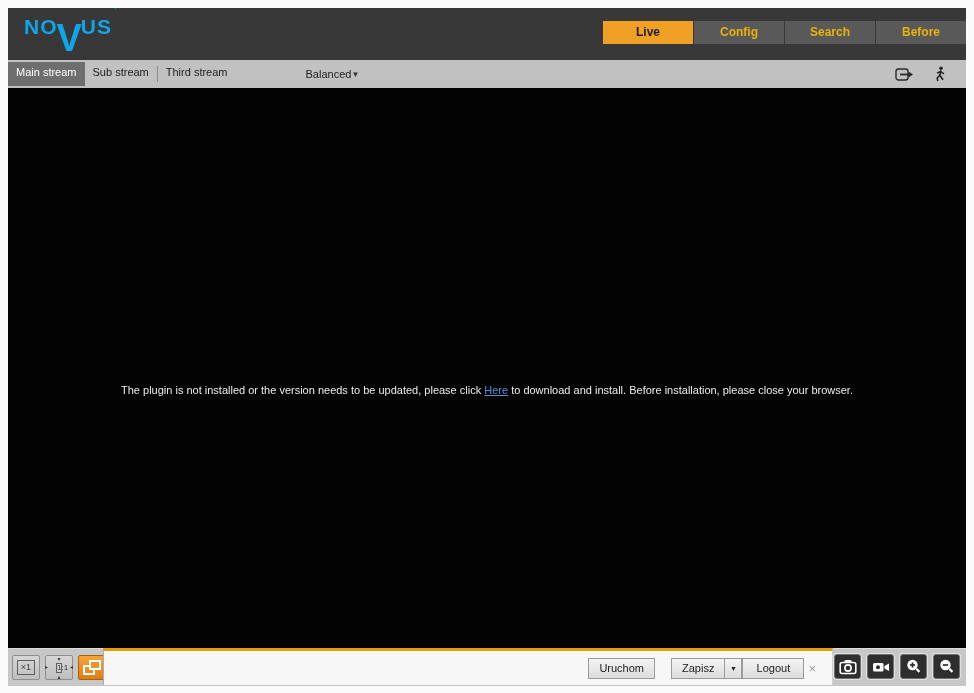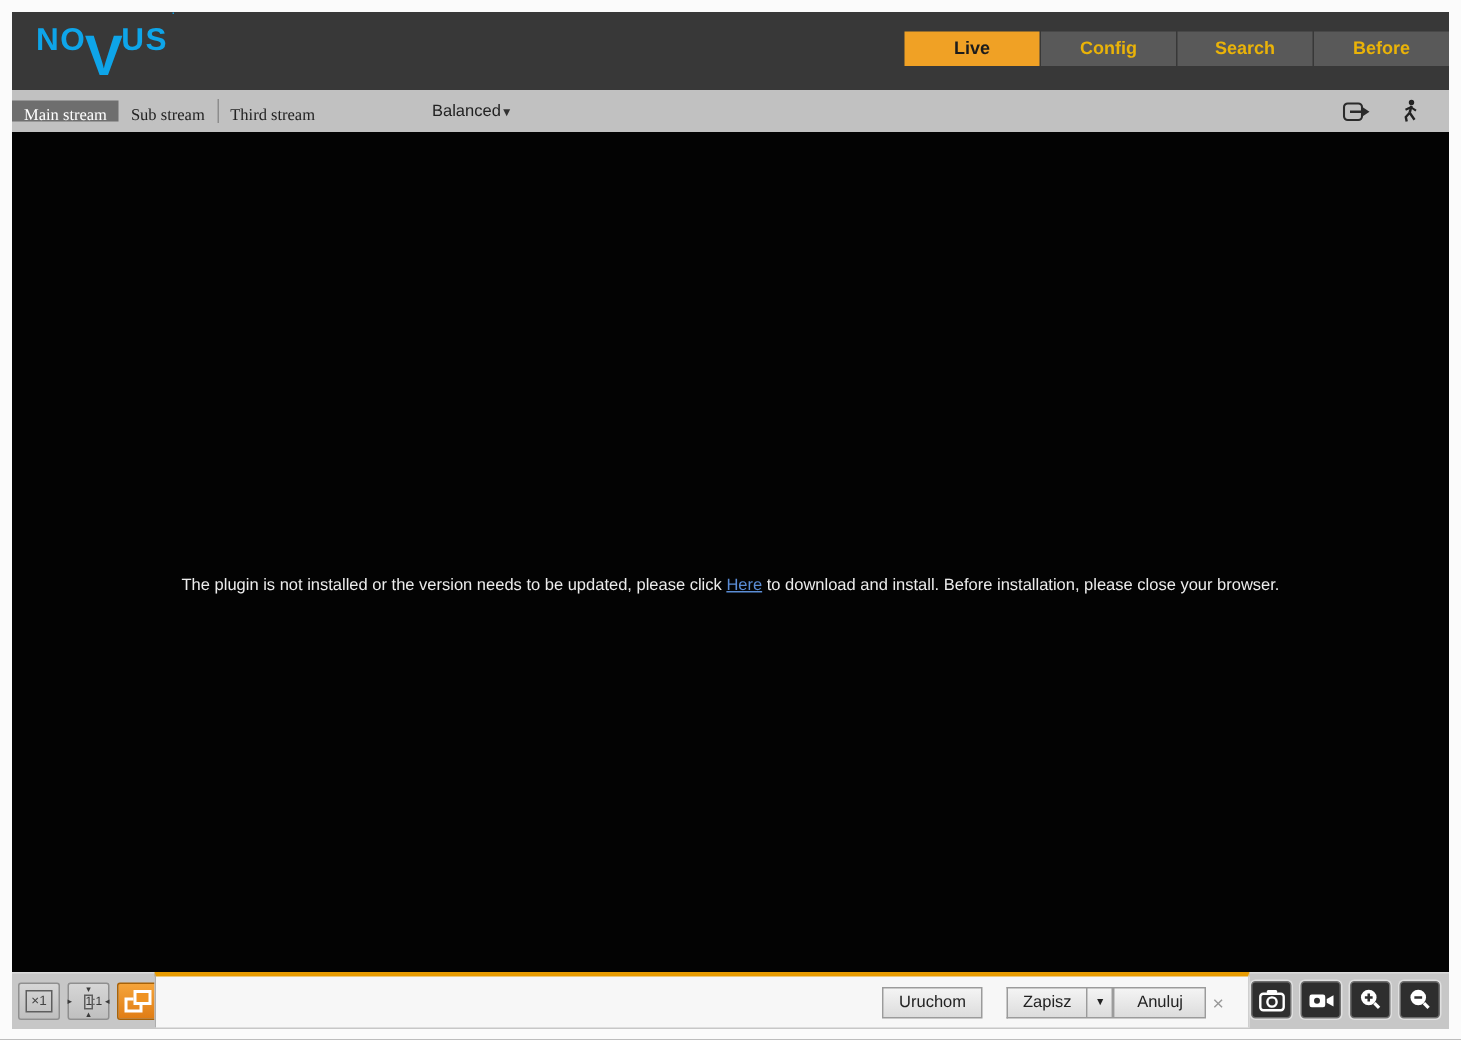--- a/index.html
+++ b/index.html
@@ -11,21 +11,21 @@
   .logo { position:absolute; left:16px; top:8px; color:#0ea5e9; display:flex; align-items:flex-start; line-height:1; cursor:default; }
   .logo .lg-sm { font-size:21px; font-weight:bold; letter-spacing:1px; }
   .logo .lg-big { font-size:38px; font-weight:bold; margin:0 -1px; position:relative; top:3px; }
   .logo .lg-reg { font-size:9px; position:relative; top:-12px; left:2px; }
   .tabs { position:absolute; right:0; bottom:16px; display:flex; }
   .tab { width:90px; height:23px; line-height:23px; text-align:center; font-size:12px; font-weight:bold; color:#eab308; background:#595959; margin-left:1px; cursor:pointer; }
   .tab.active { background:#f0a125; color:#1c1c1c; }
 
   
   .toolbar { position:relative; height:28px; background:#c1c1c1; display:flex; align-items:center; font-size:11px; color:#222; }
-  .stream-tab { padding:0 8px; height:14px; line-height:20px; cursor:pointer; white-space:nowrap;font-family:Liberation Serif, serif; }
+  .stream-tab { padding:0 8px; height:24px; line-height:20px; cursor:pointer; white-space:nowrap; }
   .stream-tab.selected { background:#6e6e6e; color:#fff; }
   .stream-divider { width:1px; height:16px; background:#8d8d8d; }
   .quality { margin-left:70px; display:flex; align-items:center; gap:0; cursor:pointer; }
   .quality .caret { font-size:8px; color:#333; }
   .toolbar-icons { margin-left:auto; display:flex; align-items:center; gap:16px; margin-right:16px; }
   .toolbar-icons .ticon { width:20px; height:18px; display:flex; align-items:center; justify-content:center; cursor:pointer; }
 
   
   .video { position:relative; height:560px; background:#030303; }
   .plugin-msg { position:absolute; left:0; top:296px; width:100%; text-align:center; color:#ececec; font-size:11px; }
@@ -140,21 +140,21 @@
       </div>
     </div>
 
     <div class="notif">
       <div class="notif-buttons">
         <button class="ie-btn">Uruchom</button>
         <div class="split">
           <button class="ie-btn main">Zapisz</button>
           <button class="ie-btn arrow">▼</button>
         </div>
-        <button class="ie-btn">Anuluj</button>
+        <button class="ie-btn">Logout</button>
         <span class="notif-close">×</span>
       </div>
     </div>
 
     <div class="right-icons">
       <div class="dk-btn">
         <svg width="18" height="16" viewBox="0 0 18 16">
           <rect x="1.2" y="3.5" width="15.6" height="11" rx="2" fill="none" stroke="#fff" stroke-width="1.6"></rect>
           <rect x="5.5" y="1" width="7" height="2.2" rx="1" fill="#fff"></rect>
           <circle cx="9" cy="9" r="3.1" fill="none" stroke="#fff" stroke-width="1.6"></circle>

